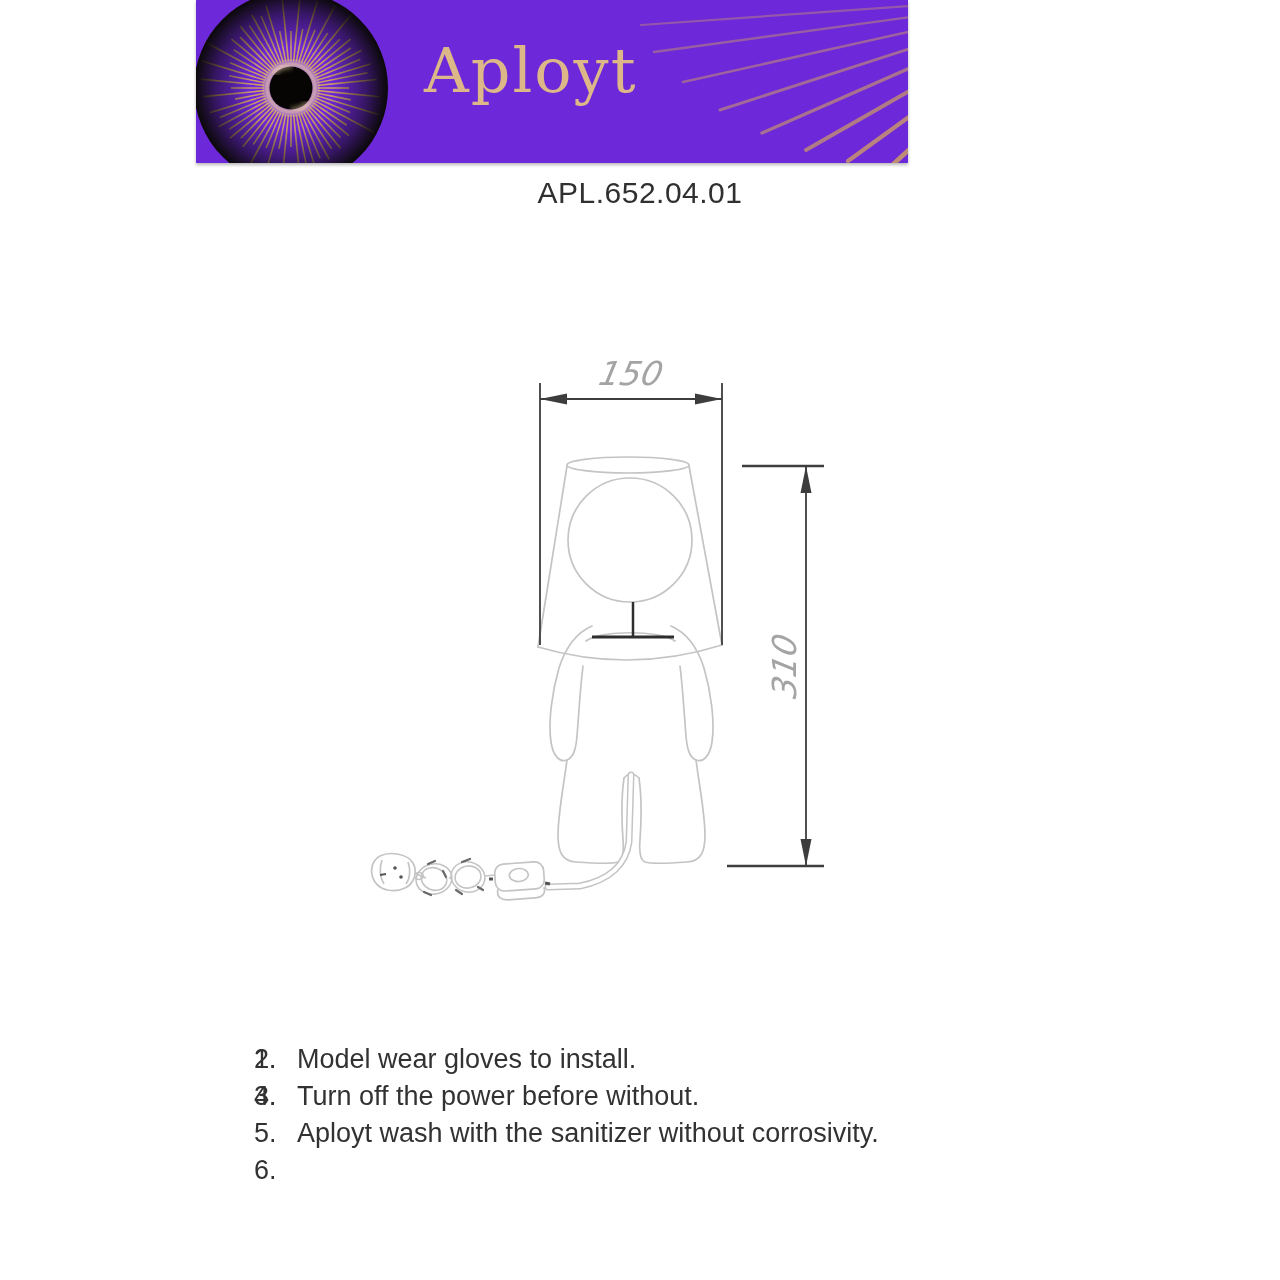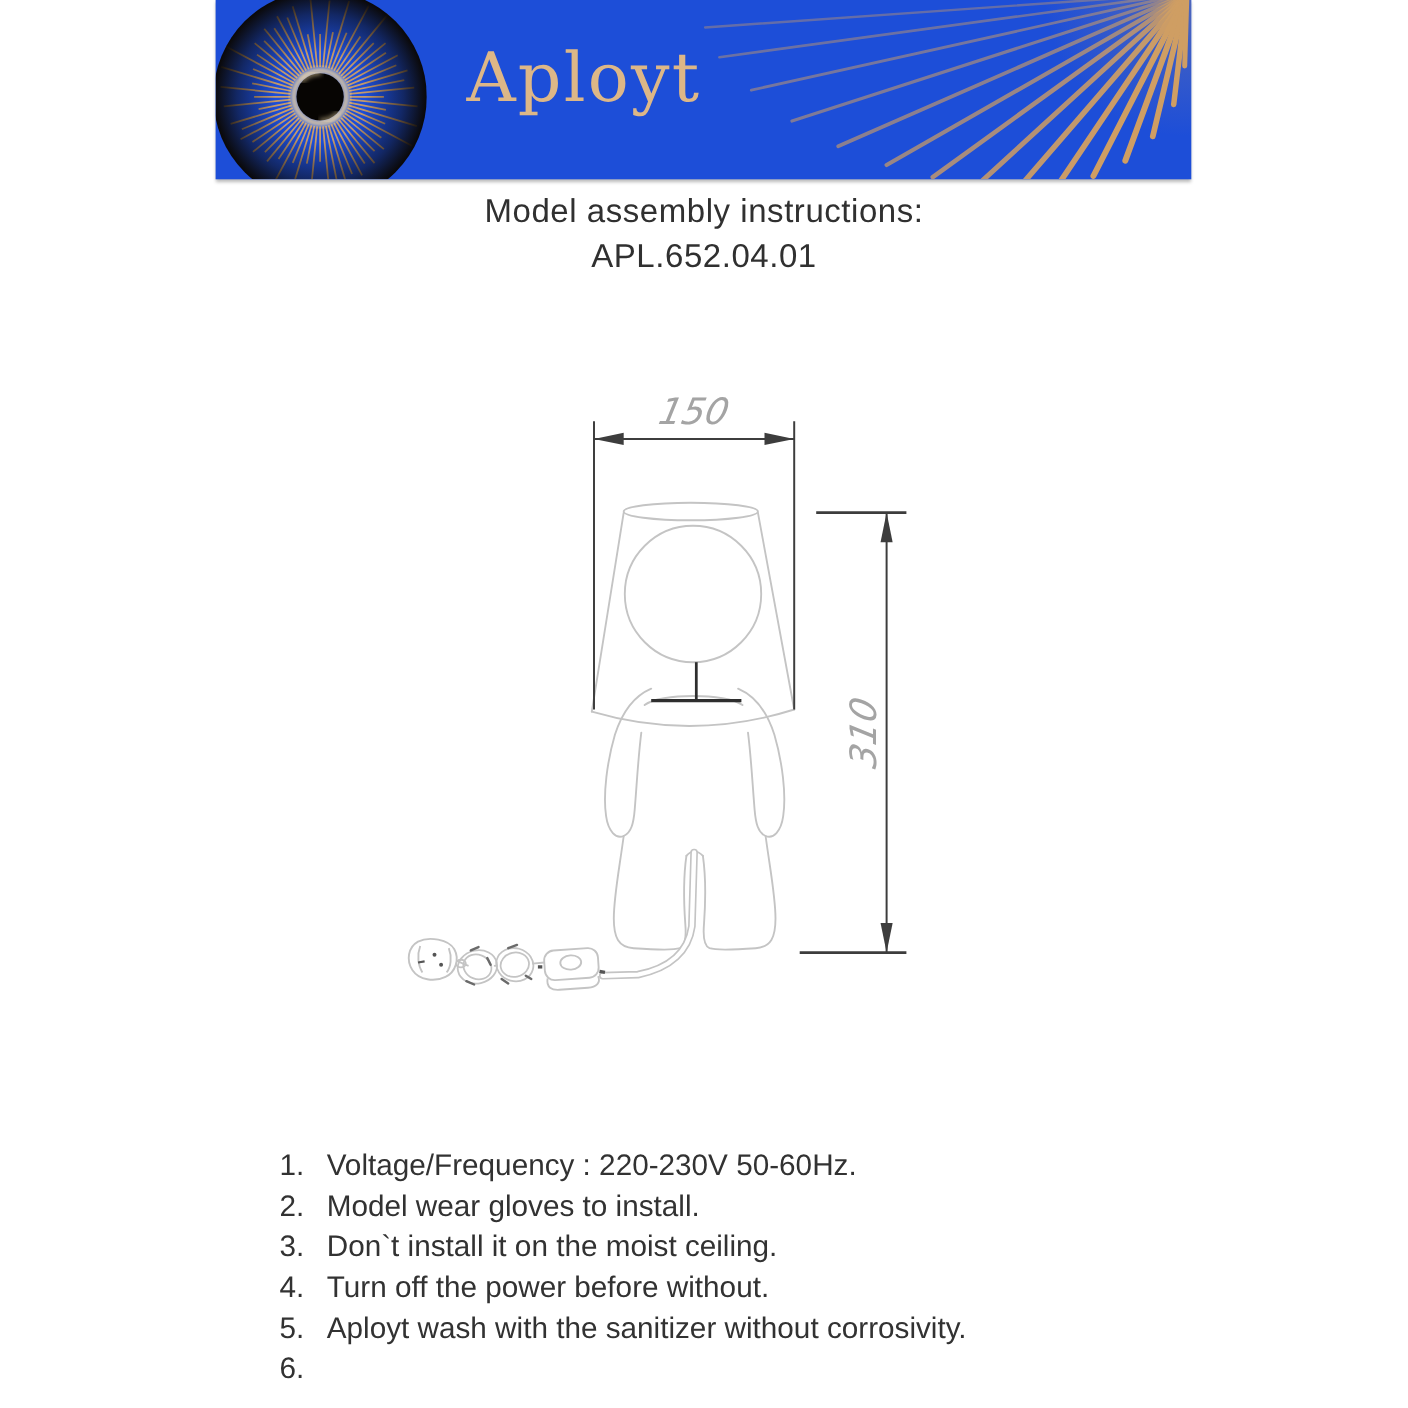--- a/index.html
+++ b/index.html
@@ -1,21 +1,21 @@
 <!DOCTYPE html>
 <html><head>
 <meta charset="utf-8">
 <style>
   html,body{margin:0;padding:0;background:#ffffff;}
   .page{position:relative;width:1280px;height:1280px;background:#ffffff;overflow:hidden;
         font-family:"Liberation Sans", sans-serif;}
 
   
-  .banner{position:absolute;left:196px;top:0;width:887px;height:163px;
-          background:#1d4ed8;overflow:hidden;box-shadow:0 2px 3px rgba(0,0,0,.28);}
+  .banner{position:absolute;left:196px;top:0;width:712px;height:163px;
+          background:#6d28d9;overflow:hidden;box-shadow:0 2px 3px rgba(0,0,0,.28);}
   .banner svg{position:absolute;top:0;left:0;}
   .logo-svg{left:22px;}
   .rays-svg{left:0;}
   .wordmark{position:absolute;left:228px;top:40px;
             font-family:"DejaVu Serif", serif;font-size:62px;font-weight:400;
             color:#ddb787;letter-spacing:2px;line-height:1;}
 
   
   .titles{position:absolute;left:0;top:172px;width:1280px;text-align:center;
           color:#303030;font-size:30px;line-height:41px;letter-spacing:.5px;}
@@ -155,21 +155,20 @@
           <line x1="883" y1="-6" x2="798" y2="160" stroke-width="5.4" opacity="1"></line>
           <line x1="883" y1="-6" x2="827" y2="146" stroke-width="5.4" opacity="1"></line>
           <line x1="883" y1="-6" x2="852" y2="124" stroke-width="5.2" opacity="1"></line>
           <line x1="883" y1="-6" x2="871" y2="95" stroke-width="5" opacity="1"></line>
           <line x1="883" y1="-6" x2="881" y2="60" stroke-width="4.6" opacity="1"></line>
         </g>
     </svg>
   </header>
 
   <div class="titles">
-    <div>Model assembly instructions:</div>
     <div>APL.652.04.01</div>
   </div>
 
   <div class="drawing">
     <svg width="480" height="560" viewBox="360 350 480 560">
 
       <g fill="none" stroke="#c4c4c4" stroke-width="1.7" stroke-linecap="round">
 
         <ellipse cx="628" cy="465" rx="61" ry="8"></ellipse>
         <line x1="567" y1="466" x2="538" y2="647"></line>
@@ -255,27 +254,27 @@
       <polygon points="806,866 800.5,839 811.5,839" fill="#3d3d3d"></polygon>
     </svg>
 
     <span class="dim dim-w">150</span>
     <span class="dim dim-h">310</span>
   </div>
 
   <ol class="instructions">
     <li>
       <span class="num">1.</span>
-      <span class="txt">Voltage/Frequency : 220-230V 50-60Hz.</span></li>
+      </li>
     <li>
       <span class="num">2.</span>
       <span class="txt">Model wear gloves to install.</span></li>
     <li>
       <span class="num">3.</span>
-      <span class="txt">Don`t install it on the moist ceiling.</span></li>
+      </li>
     <li>
       <span class="num">4.</span>
       <span class="txt">Turn off the power before without.</span></li>
     <li>
       <span class="num">5.</span>
       <span class="txt">Aployt wash with the sanitizer without corrosivity.</span></li>
     <li>
       <span class="num">6.</span>
       </li>
   </ol>

